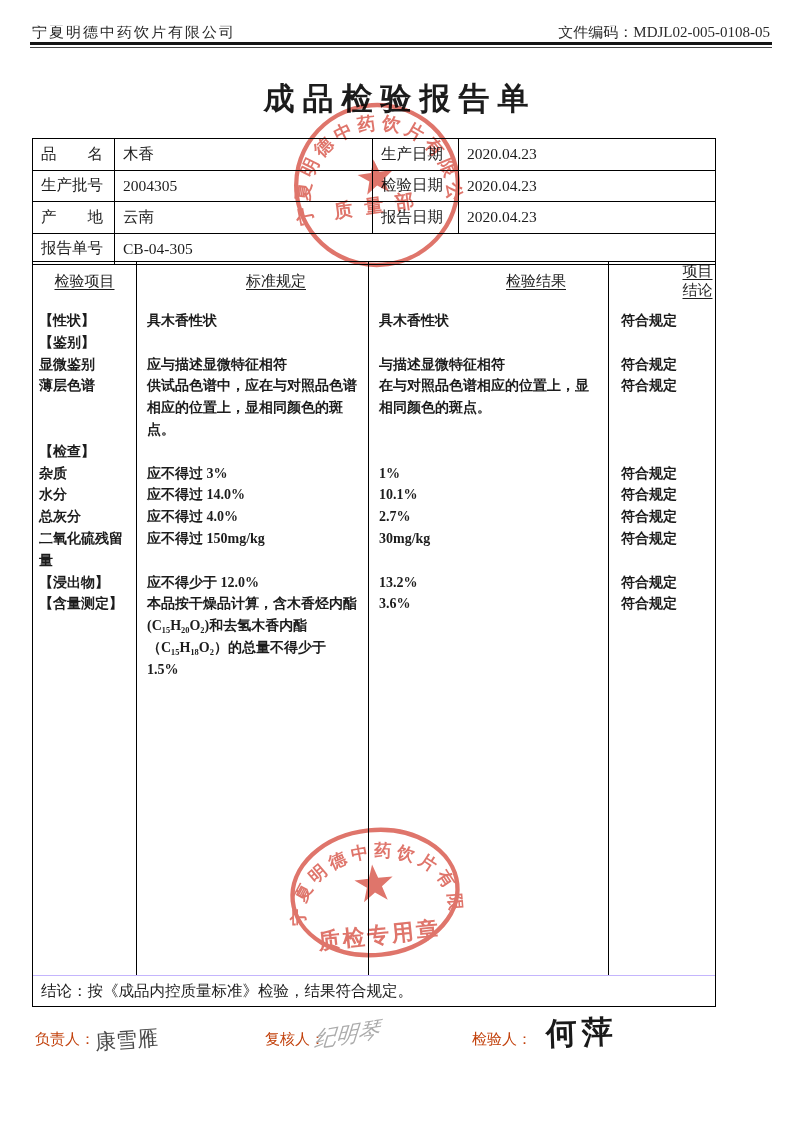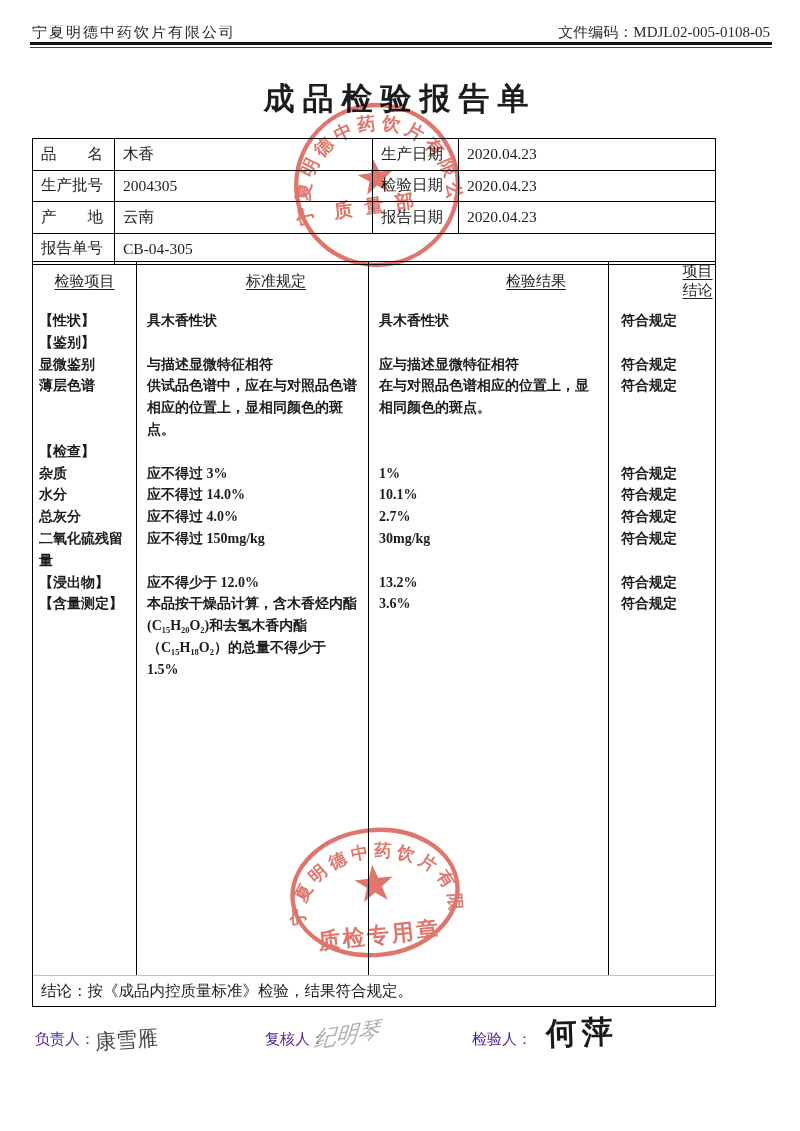--- a/index.html
+++ b/index.html
@@ -41,21 +41,21 @@
   .bcell.c2{padding-left:11px;padding-right:10px;}
   .bcell.c3{padding-left:11px;padding-right:12px;}
   .bcell.c4{padding-left:13px;padding-right:2px;}
   .vline{position:absolute;top:0;width:1px;height:713px;background:#000;}
   .vline.v1{left:103px;} .vline.v2{left:335px;} .vline.v3{left:575px;}
   .concl-row{position:absolute;left:0;right:0;bottom:0;height:31px;border-top:1px solid #c4b5fd;
              display:flex;align-items:center;padding-left:8px;font-size:15.5px;box-sizing:border-box;}
 
   
   .signatures{position:absolute;left:0;top:1022px;width:100%;height:70px;}
-  .sig-label{position:absolute;font-size:15px;color:#4c1d95;}
+  .sig-label{position:absolute;font-size:15px;color:#c2410c;}
   .lab1{left:35px;top:8px;} .lab2{left:265px;top:8px;} .lab3{left:472px;top:8px;}
   .sig-name{position:absolute;white-space:nowrap;}
   .sig1{left:95px;top:4px;font-size:21px;color:#4a4a4a;transform:rotate(-4deg);}
   .sig2{left:314px;top:-2px;font-size:22px;color:#ababab;font-style:italic;
         transform:rotate(-9deg) skewX(-14deg);}
   .sig3{left:546px;top:-10px;font-size:31px;font-weight:bold;color:#191919;
         letter-spacing:5px;transform:rotate(-2deg);}
 
   
   .stamp{position:absolute;opacity:0.82;mix-blend-mode:multiply;z-index:5;}
@@ -117,22 +117,22 @@
         <div class="bcell c4">符合规定</div>
       </div>
       <div class="brow">
         <div class="bcell c1">【鉴别】</div>
         <div class="bcell c2"></div>
         <div class="bcell c3"></div>
         <div class="bcell c4"></div>
       </div>
       <div class="brow">
         <div class="bcell c1">显微鉴别</div>
+        <div class="bcell c2">应与描述显微特征相符</div>
         <div class="bcell c3">与描述显微特征相符</div>
-        <div class="bcell c2">应与描述显微特征相符</div>
         <div class="bcell c4">符合规定</div>
       </div>
       <div class="brow">
         <div class="bcell c1">薄层色谱</div>
         <div class="bcell c2">供试品色谱中，应在与对照品色谱相应的位置上，显相同颜色的斑点。</div>
         <div class="bcell c3">在与对照品色谱相应的位置上，显相同颜色的斑点。</div>
         <div class="bcell c4">符合规定</div>
       </div>
       <div class="brow">
         <div class="bcell c1">【检查】</div>

